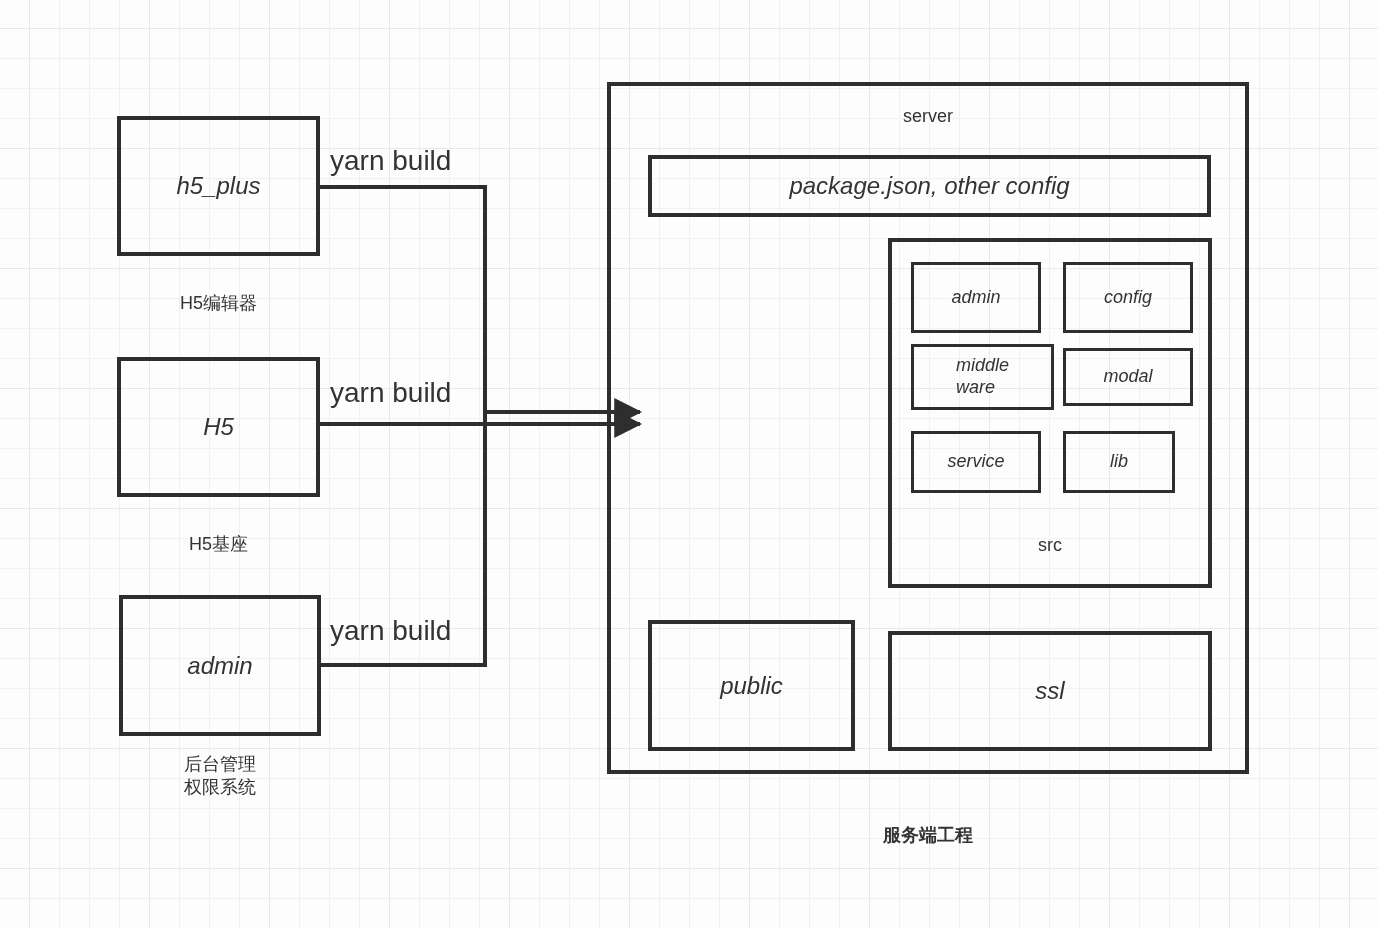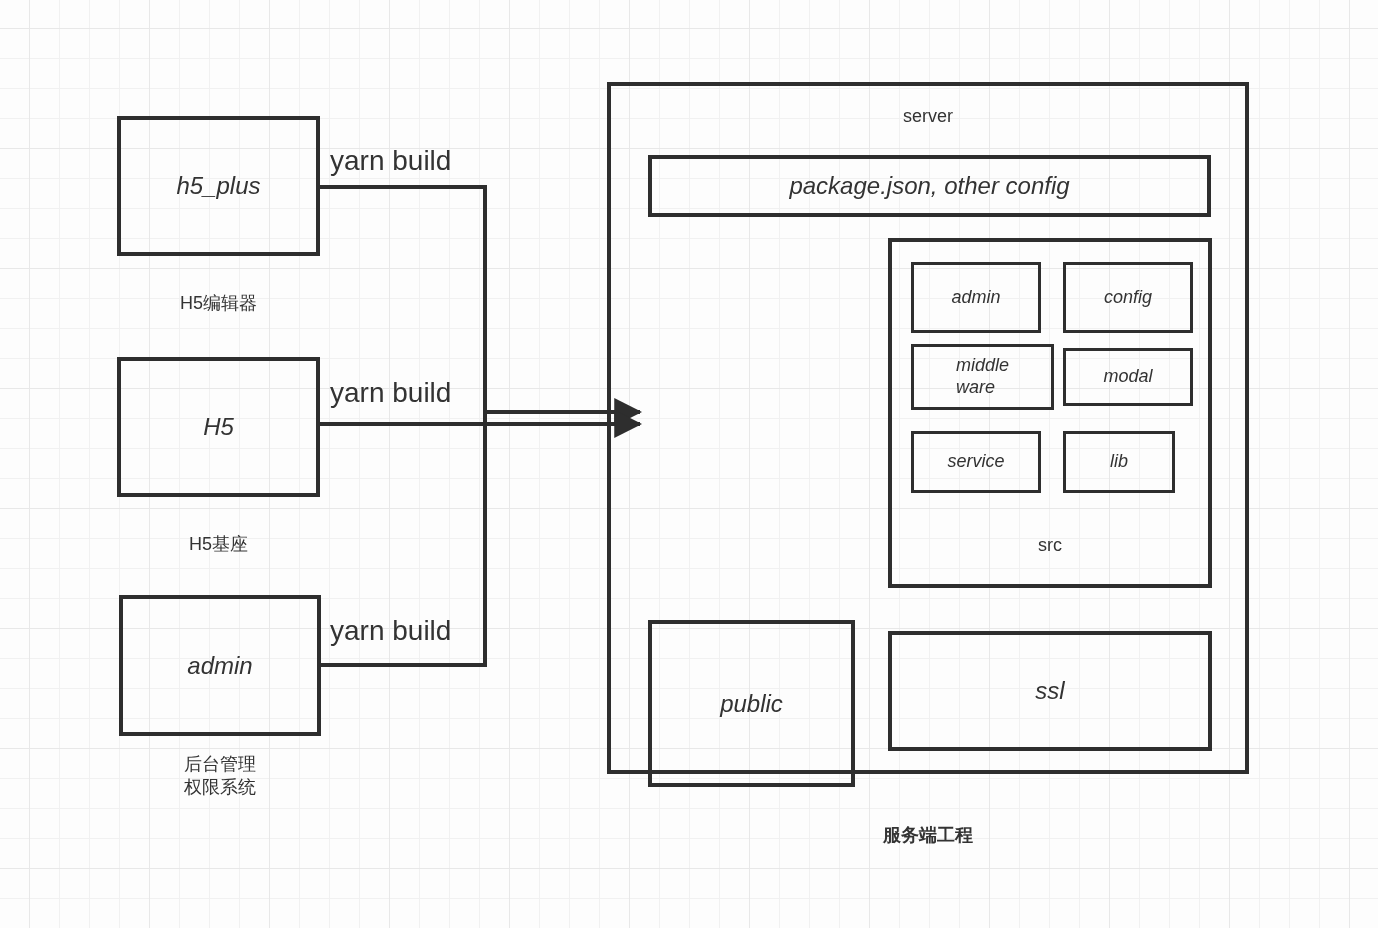--- a/index.html
+++ b/index.html
@@ -142,21 +142,21 @@
     <span class="lbl fs-23">modal</span>
   </div>
 
   <div class="box thin" style="left:911px; top:431px; width:130px; height:62px;">
     <span class="lbl fs-23">service</span>
   </div>
   <div class="box thin" style="left:1063px; top:431px; width:112px; height:62px;">
     <span class="lbl fs-23">lib</span>
   </div>
 
-  <div class="box" style="left:648px; top:620px; width:207px; height:167px;">
+  <div class="box" style="left:648px; top:620px; width:207px; height:131px;">
     <span class="lbl fs-24">public</span>
   </div>
 
   <div class="box" style="left:888px; top:631px; width:324px; height:120px;">
     <span class="lbl fs-24">ssl</span>
   </div>
 
   <div class="caption fs-23" style="left:607px; top:824px; width:642px;font-weight:bold;">服务端工程</div>
 
 </div>

